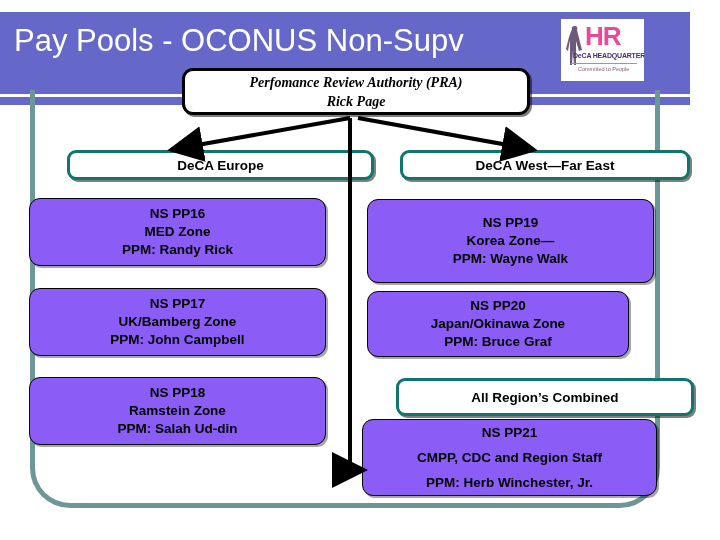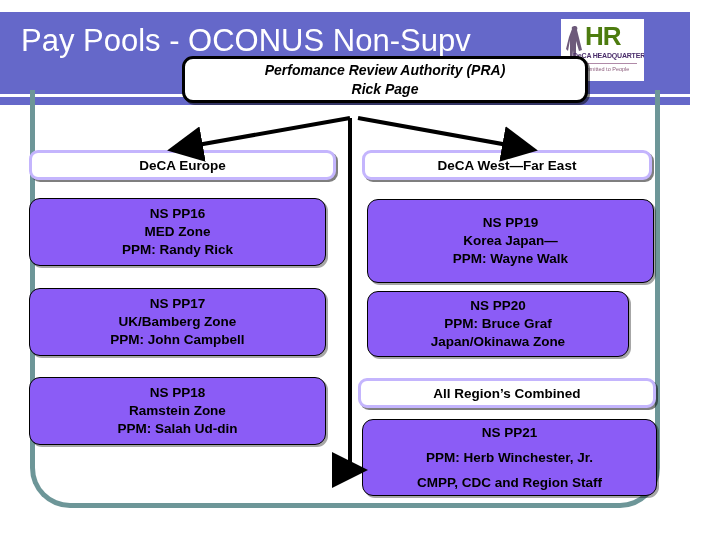--- a/index.html
+++ b/index.html
@@ -35,21 +35,21 @@
   #header-rule {
     position: absolute;
     left: 0;
     top: 94px;
     width: 690px;
     height: 3px;
     background: #ffffff;
   }
   #header-title {
     position: absolute;
-    left: 21px;
+    left: 14px;
     top: 18px;
     width: 540px;
     height: 50px;
     color: #ffffff;
     font-size: 31px;
     line-height: 46px;
     font-weight: normal;
     letter-spacing: 0px;
     white-space: nowrap;
   }
@@ -68,21 +68,21 @@
     position: absolute;
     left: 5px; top: 5px;
     width: 18px; height: 42px;
   }
   #logo-hr {
     position: absolute;
     left: 24px;
     top: 2px;
     font-size: 26px;
     font-weight: bold;
-    color: #4d7c0f;
+    color: #ec4899;
     letter-spacing: -1px;
     line-height: 30px;
     font-family: "Liberation Sans", sans-serif;
   }
   #logo-sub {
     position: absolute;
     left: 12px;
     top: 33px;
     font-size: 7px;
     font-weight: bold;
@@ -128,23 +128,24 @@
     display: flex;
     flex-direction: column;
     align-items: center;
     justify-content: center;
     text-align: center;
     color: #000000;
     font-weight: bold;
     background: #ffffff;
   }
   .box.white {
-    border: 3px solid #c4b5fd;
+    border: 3px solid #0f766e;
     border-radius: 9px;
     font-size: 13.5px;
+    margin-left: 38px;
   }
   .box.blue {
     border: 1px solid #000000;
     border-radius: 11px;
     background: #8b5cf6;
     font-size: 13.5px;
     line-height: 18px;
   }
   .box.pra {
     border: 3px solid #000000;
@@ -155,32 +156,32 @@
     background: #ffffff;
   }
   .box .line { display: block; white-space: nowrap; }
 
   
   .box.blue { box-shadow: 2px 2px 0 rgba(0,0,0,0.35); }
   .box.white { box-shadow: 2px 2px 0 rgba(0,0,0,0.5); }
   .box.pra   { box-shadow: 2px 2px 0 rgba(0,0,0,0.5); }
 
   
-  #pra-box      { left: 182px; top: 56px;  width: 406px; height: 47px; z-index: 40; }
+  #pra-box      { left: 182px; top: 68px;  width: 348px; height: 47px; z-index: 40; font-family: Liberation Serif, serif; }
 
   #box-europe   { left: 29px;  top: 150px; width: 307px; height: 30px; }
   #box-west     { left: 362px; top: 150px; width: 290px; height: 30px; }
 
   #box-pp16     { left: 29px;  top: 198px; width: 297px; height: 68px; }
   #box-pp17     { left: 29px;  top: 288px; width: 297px; height: 68px; }
   #box-pp18     { left: 29px;  top: 377px; width: 297px; height: 68px; }
 
   #box-pp19     { left: 367px; top: 199px; width: 287px; height: 84px; }
   #box-pp20     { left: 367px; top: 291px; width: 262px; height: 66px; }
-  #box-allreg   { left: 358px; top: 378px; width: 298px; height: 30px; }
+  #box-allreg   { left: 358px; top: 378px; width: 298px; height: 38px; }
   #box-pp21     { left: 362px; top: 419px; width: 295px; height: 77px; line-height: 25px; }
 
   
   #connectors {
     position: absolute;
     left: 0; top: 0;
     width: 720px; height: 540px;
     pointer-events: none;
     z-index: 30;
   }
@@ -246,33 +247,33 @@
     <span class="line">Ramstein Zone</span>
     <span class="line">PPM:  Salah Ud-din</span>
   </div>
 
   <div class="box white" id="box-west">
     <span class="line">DeCA West—Far East</span>
   </div>
 
   <div class="box blue" id="box-pp19">
     <span class="line">NS PP19</span>
-    <span class="line">Korea Japan—</span>
+    <span class="line">Korea Zone—</span>
     <span class="line">PPM:  Wayne Walk</span>
   </div>
 
   <div class="box blue" id="box-pp20">
     <span class="line">NS PP20</span>
+    <span class="line">Japan/Okinawa Zone</span>
     <span class="line">PPM:  Bruce Graf</span>
-    <span class="line">Japan/Okinawa Zone</span>
   </div>
 
   <div class="box white" id="box-allreg">
     <span class="line">All Region’s Combined</span>
   </div>
 
   <div class="box blue" id="box-pp21">
     <span class="line">NS PP21</span>
+    <span class="line">CMPP, CDC and Region Staff</span>
     <span class="line">PPM:  Herb Winchester, Jr.</span>
-    <span class="line">CMPP, CDC and Region Staff</span>
   </div>
 
 </div>
 
 </body></html>

